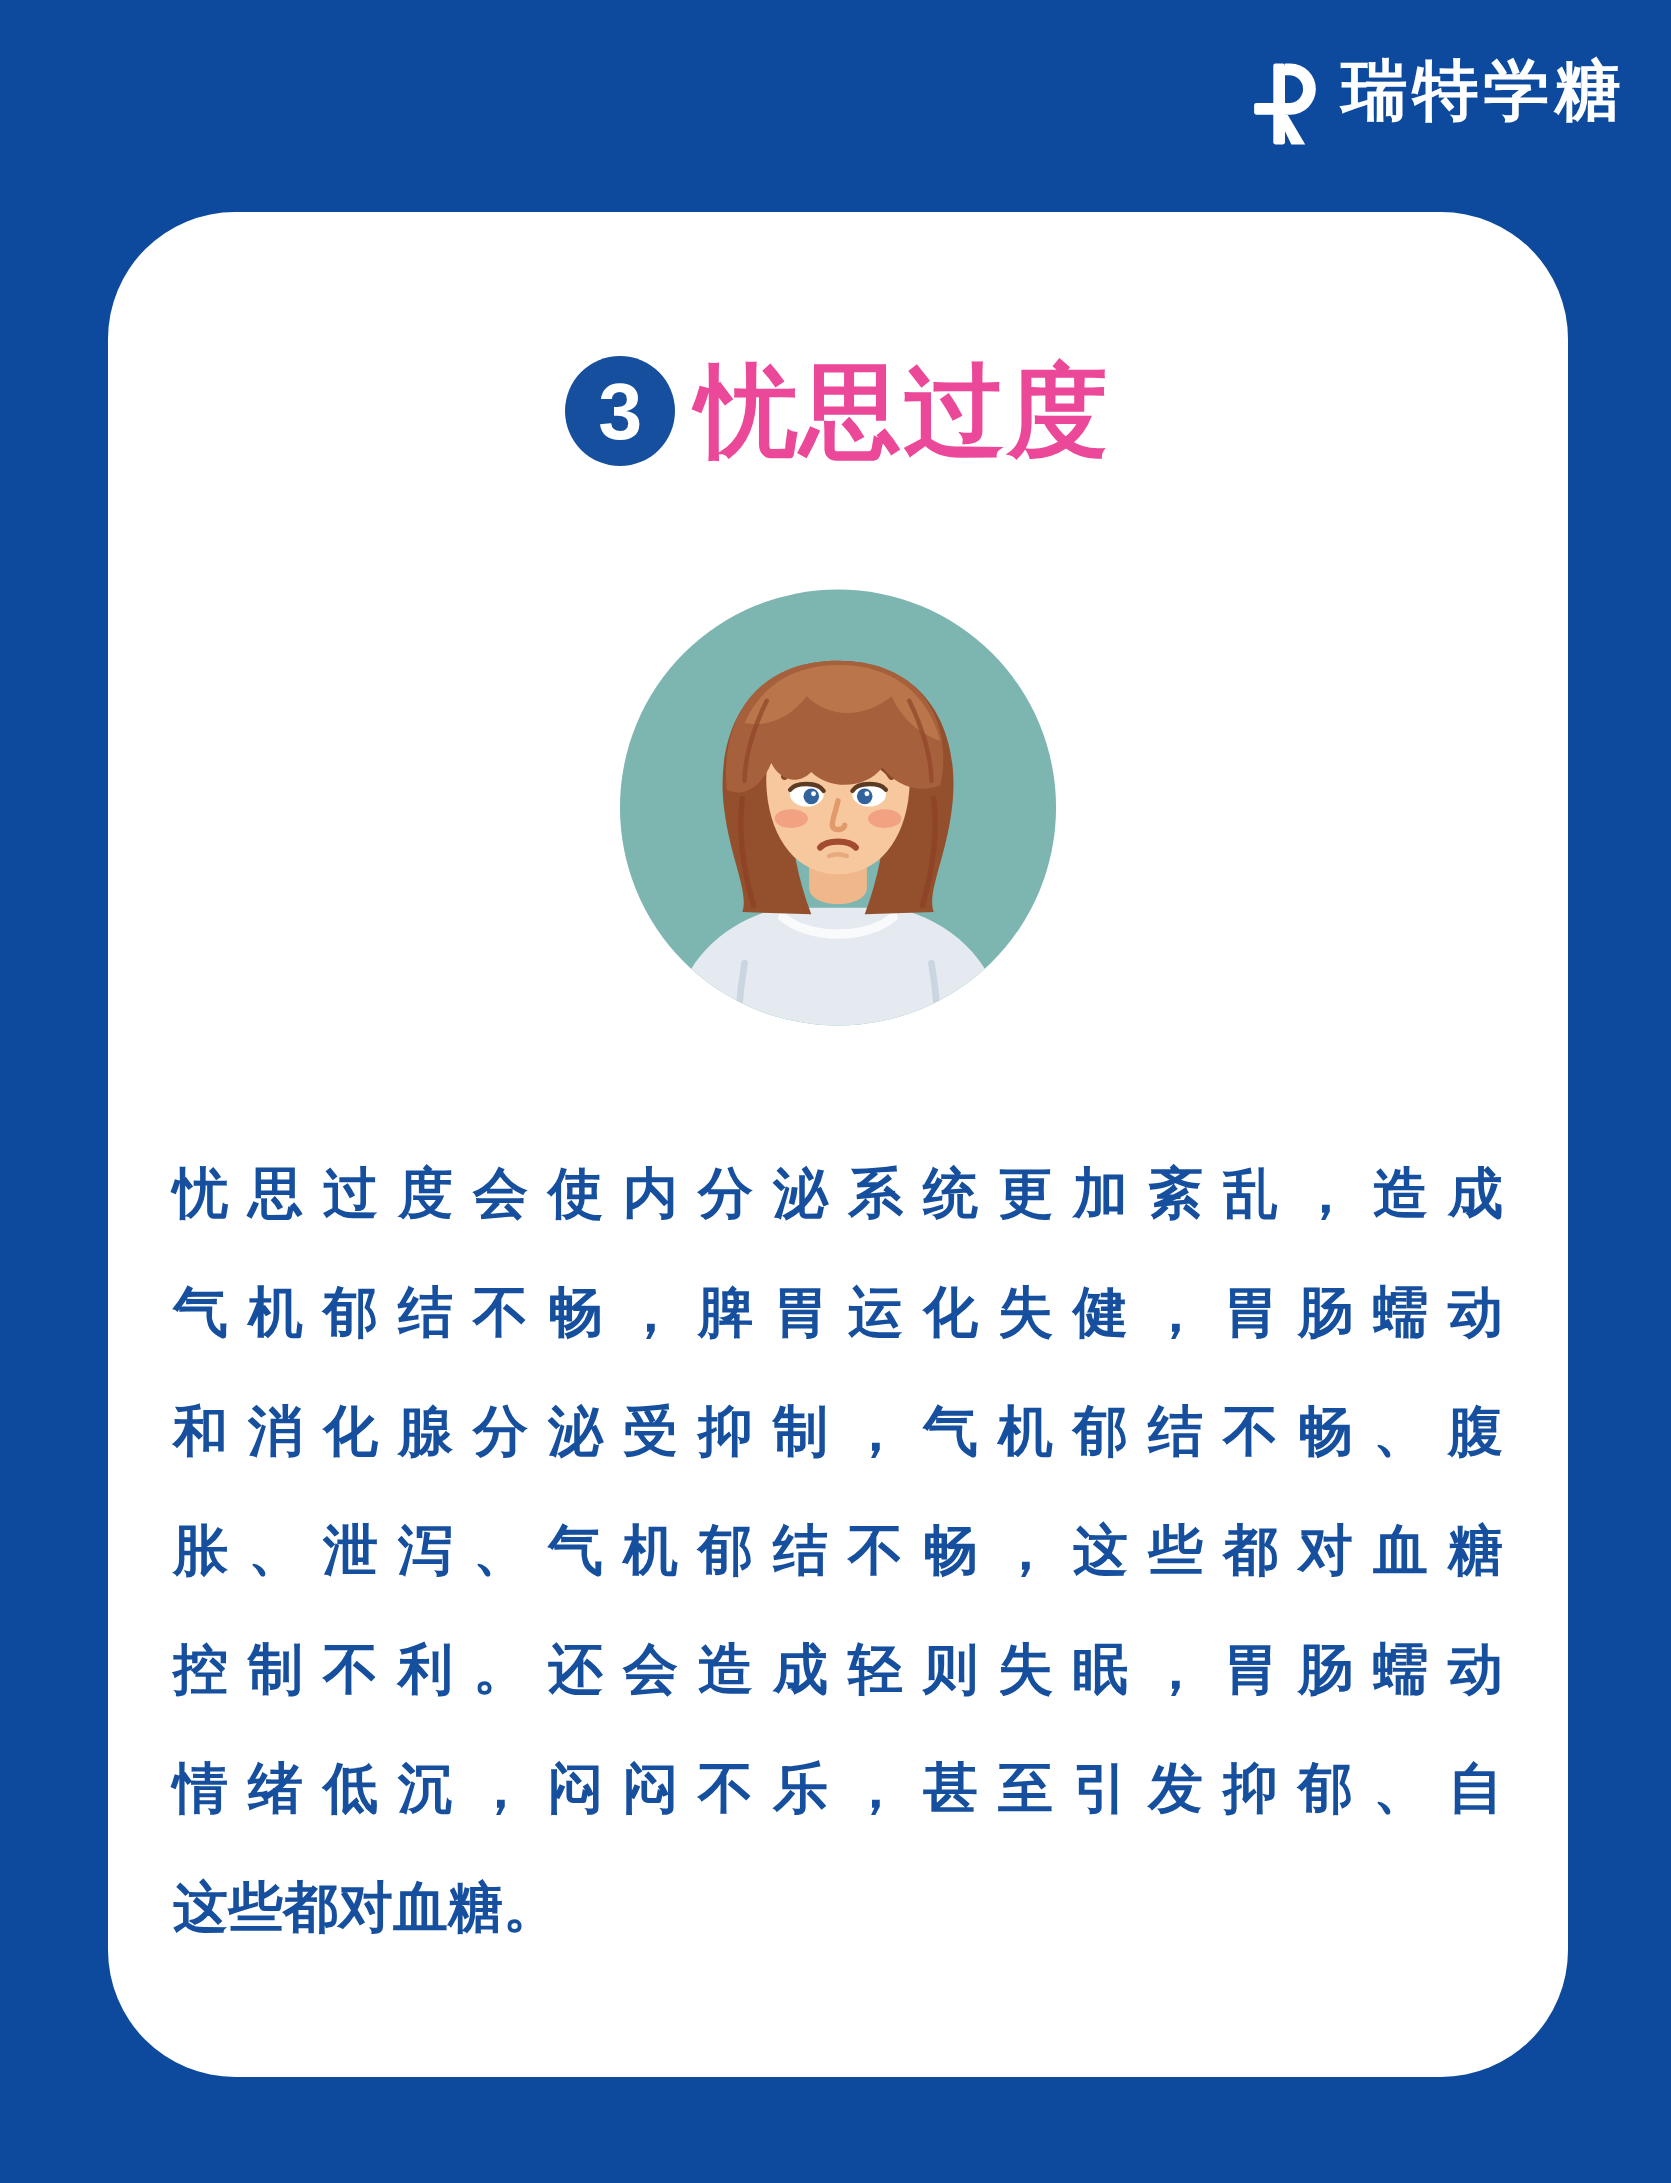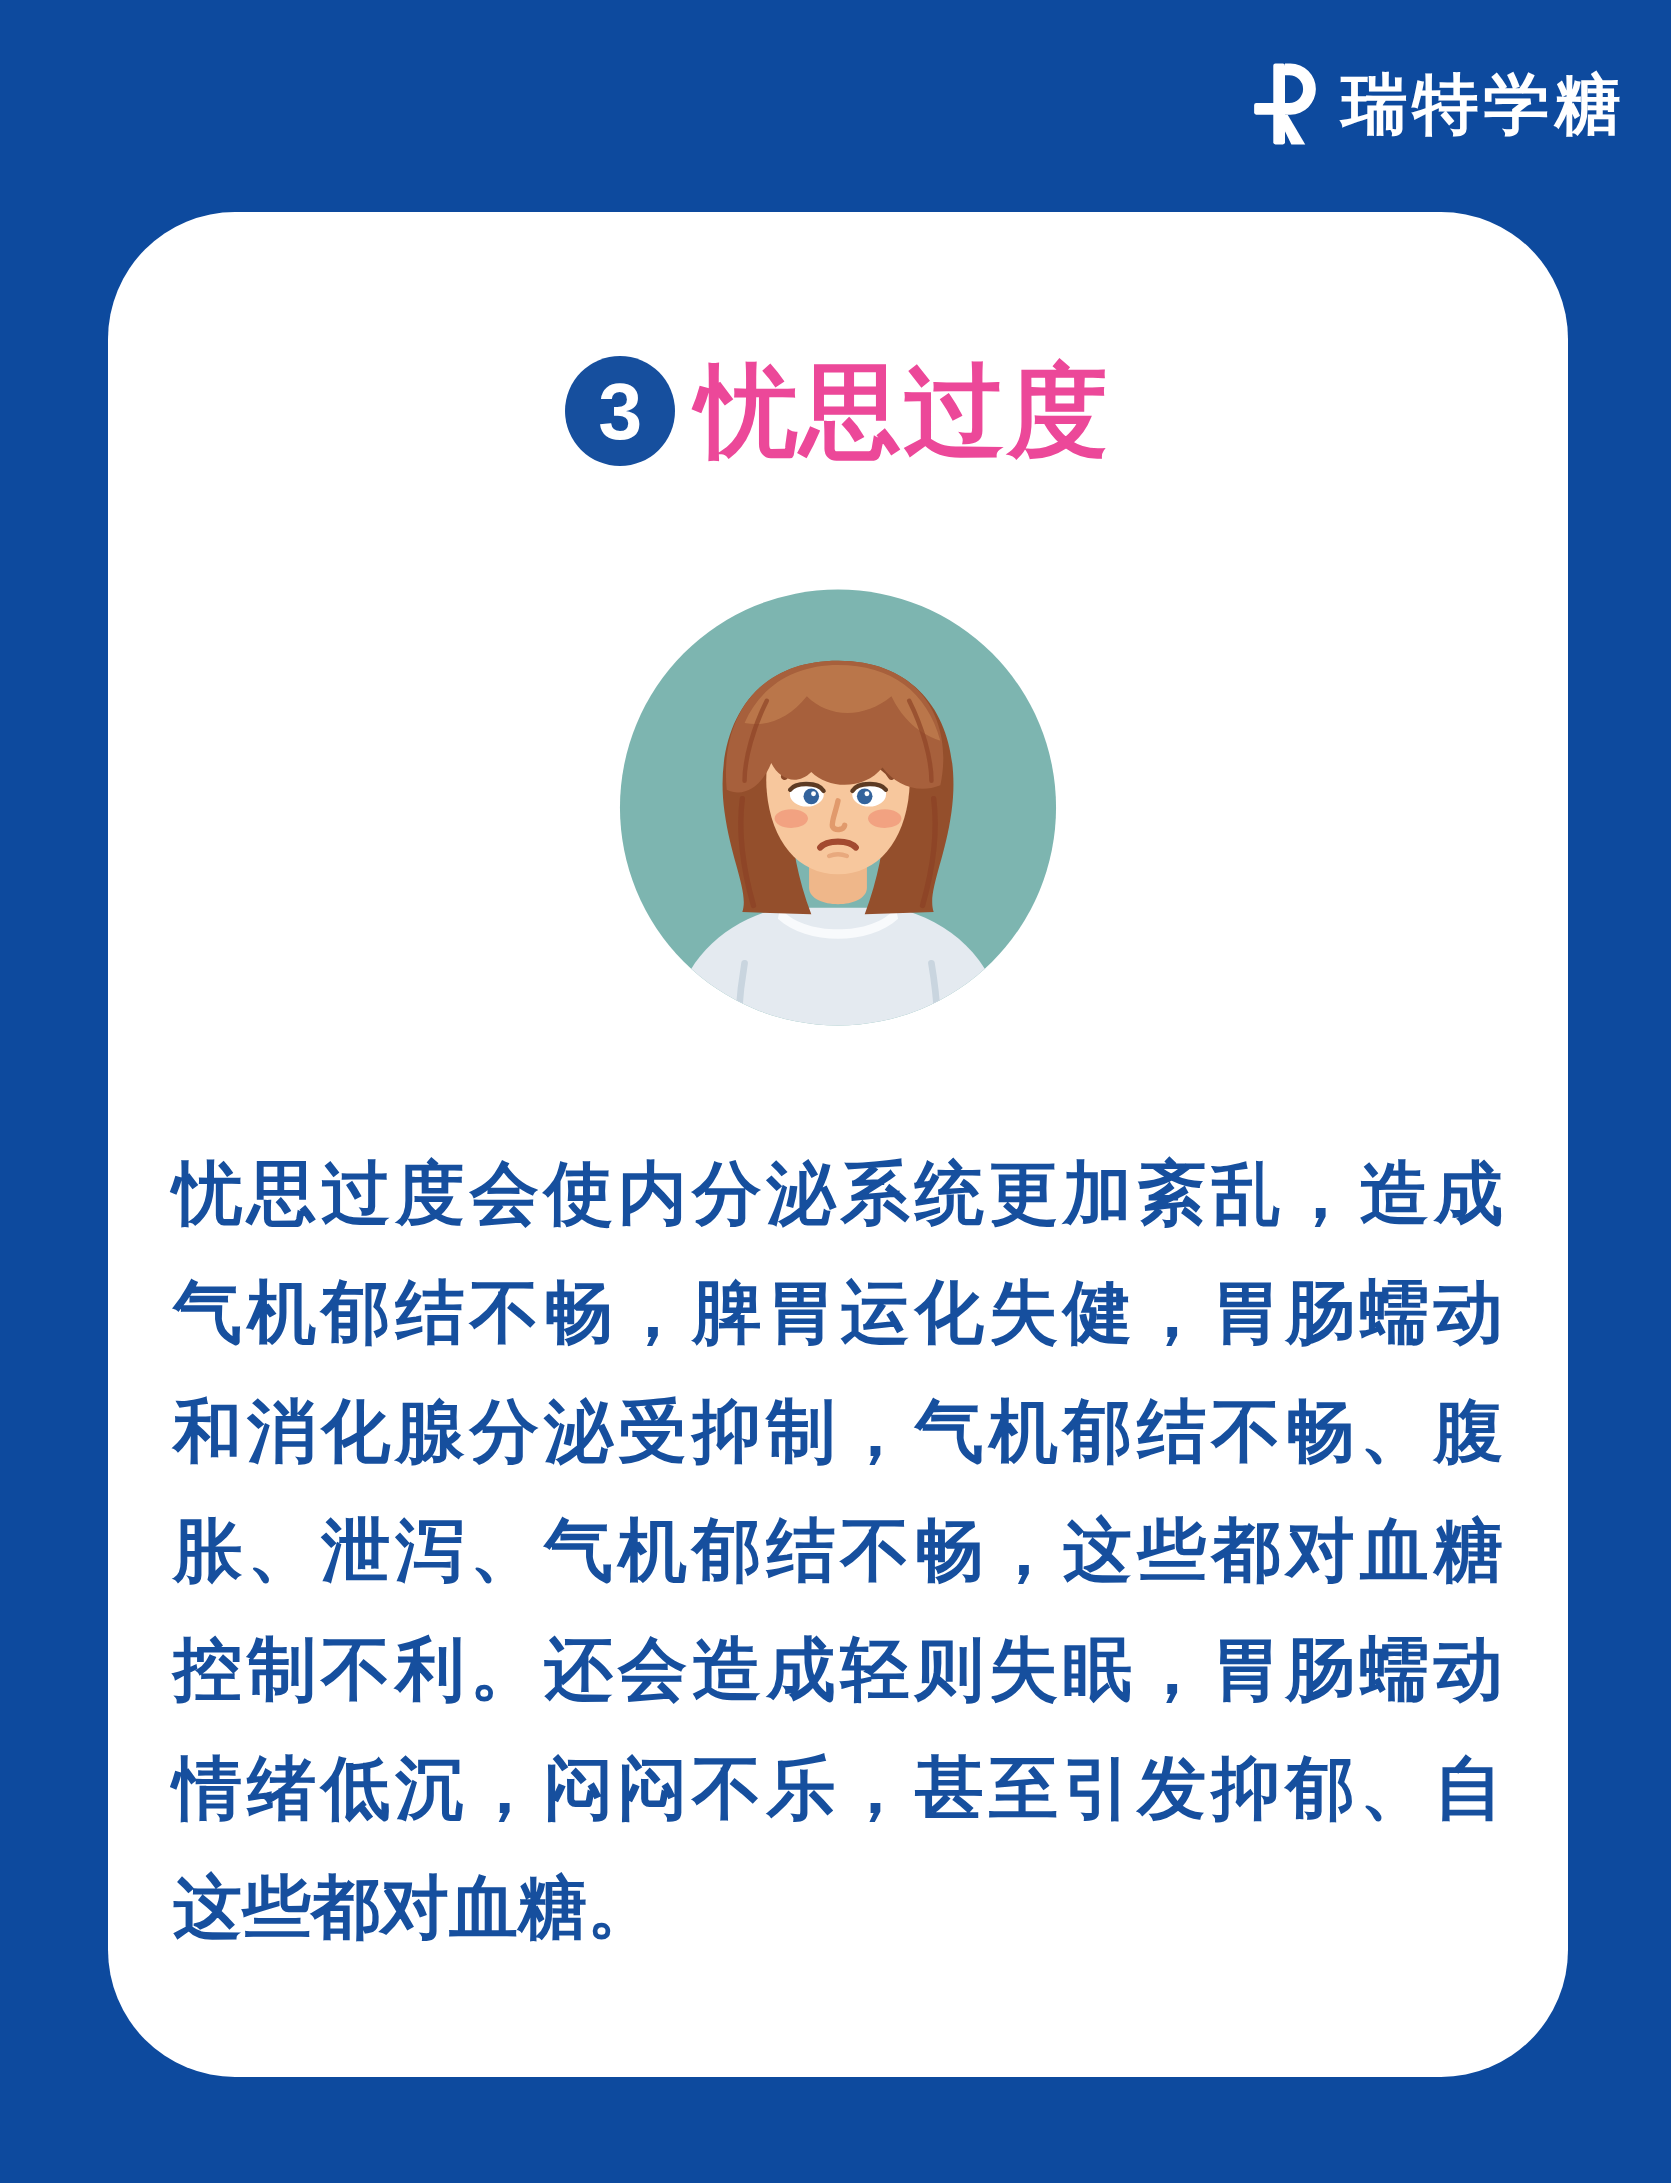--- a/index.html
+++ b/index.html
@@ -4,21 +4,21 @@
 <style>
   html,body{margin:0;padding:0;}
   body{
     width:1672px;height:2183px;position:relative;overflow:hidden;
     background:#0d4a9e;
     font-family:"Liberation Sans","DejaVu Sans",sans-serif;
   }
   
   .logo{
     position:absolute;top:57px;right:46px;
-    display:flex;align-items:center;gap:23px;
+    display:flex;align-items:flex-start;gap:23px;
     color:#ffffff;
   }
   .logo .mark{width:66px;height:94px;display:block;}
   .logo .brand-name{
     font-size:66px;font-weight:600;letter-spacing:5.2px;
     line-height:1;white-space:nowrap;
   }
   
   .card{
     position:absolute;left:108px;top:212px;
@@ -47,21 +47,21 @@
     position:absolute;top:373px;left:50%;transform:translateX(-50%);
     width:445px;height:445px;
   }
   .avatar-wrap svg{width:100%;height:100%;display:block;}
   
   .body-text{
     position:absolute;left:65px;right:65px;top:922px;
     color:#164f9e;
   }
   .body-text .line{
-    font-size:69px;font-weight:700;line-height:119px;
+    font-size:55px;font-weight:700;line-height:119px;
     text-align:justify;text-align-last:justify;
     white-space:nowrap;
   }
   .body-text .line:last-child{
     text-align-last:left;white-space:normal;
   }
 </style>
 </head>
 <body>
 

